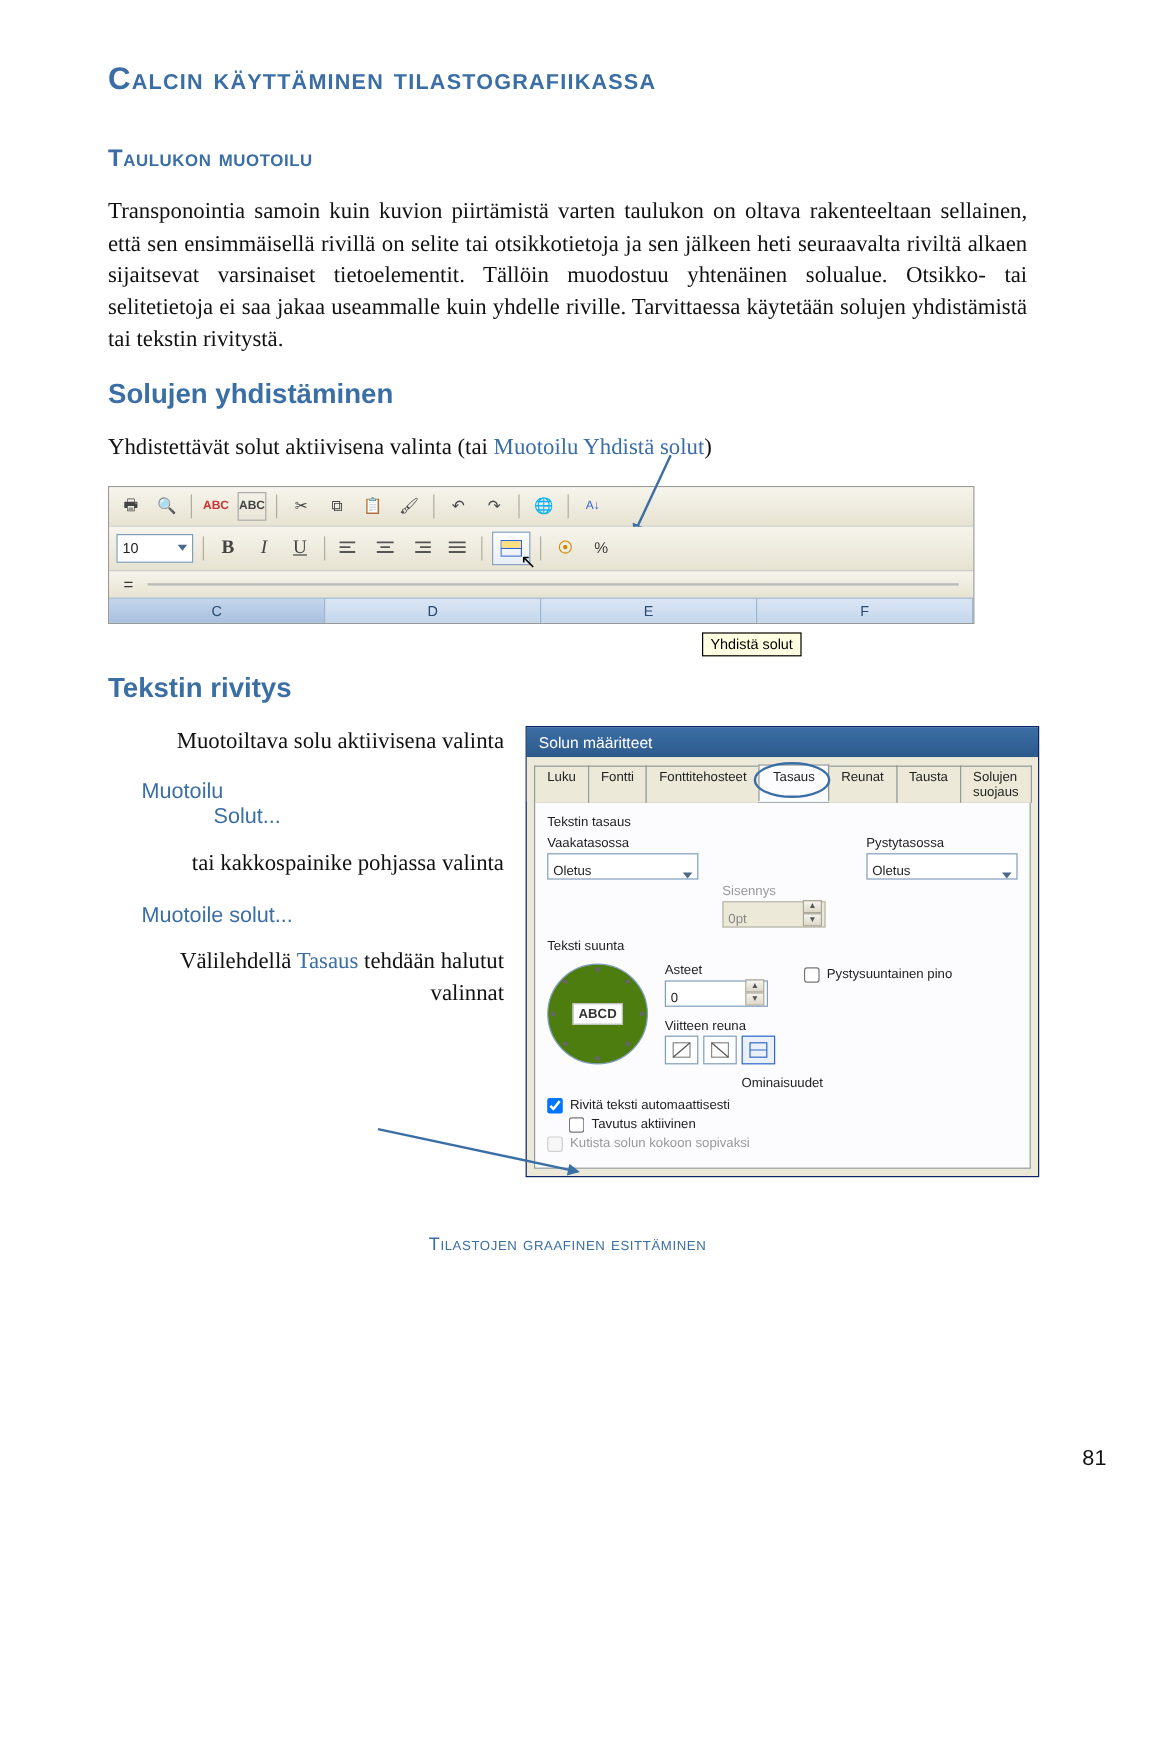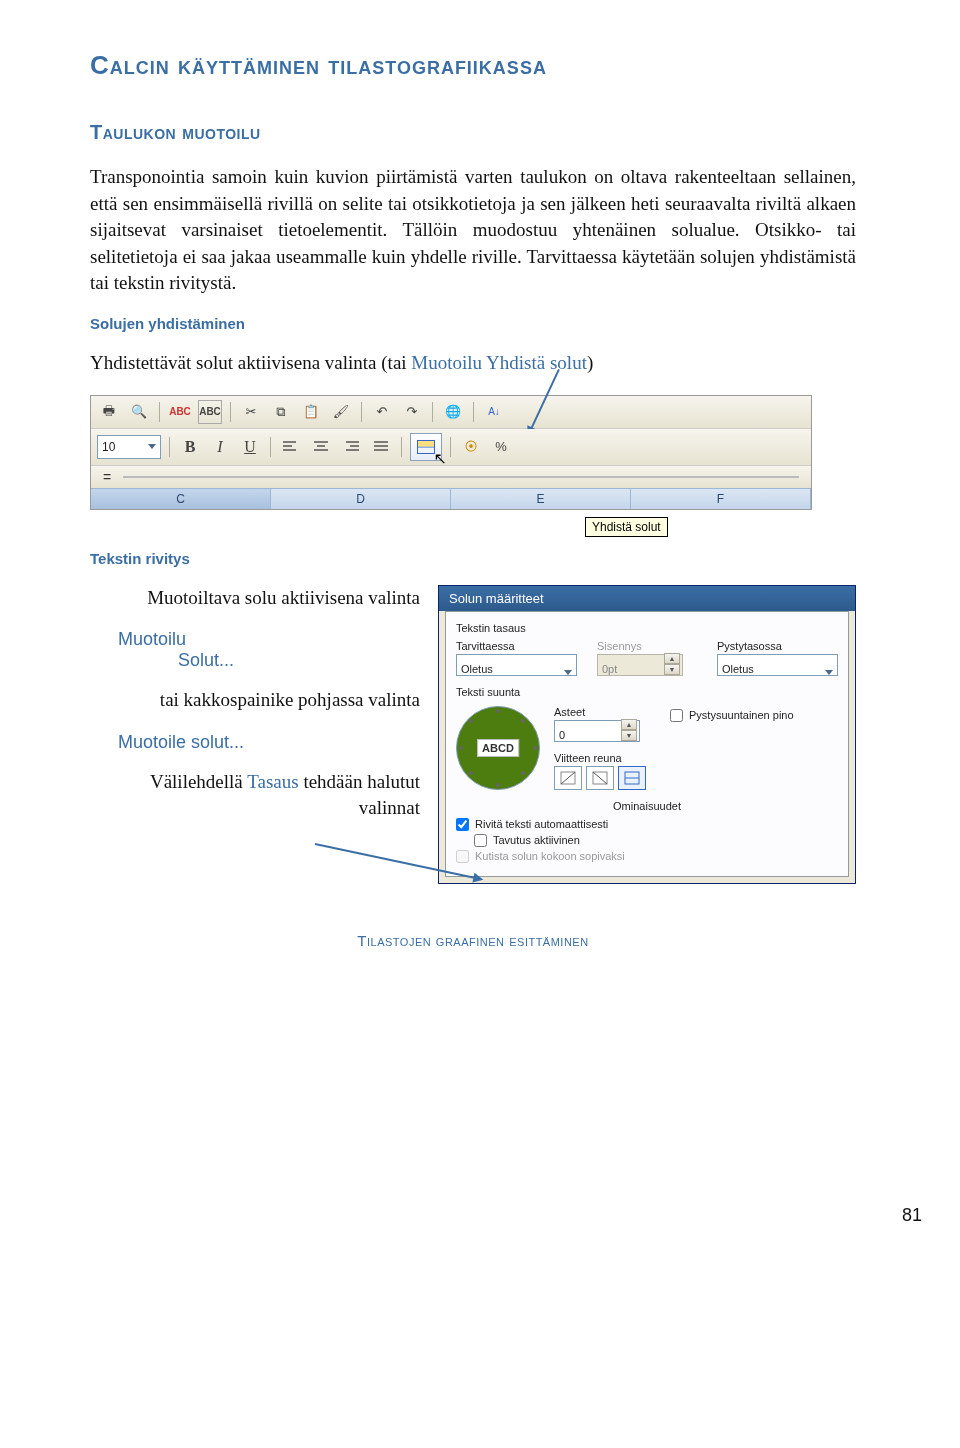--- a/index.html
+++ b/index.html
@@ -35,21 +35,21 @@
   }
   .body-text {
     font-size: 19px;
     line-height: 1.4;
     color: #111;
     text-align: justify;
     margin: 0 0 18px 0;
   }
   .h3 {
     font-family: Arial, Helvetica, sans-serif;
-    font-size: 15px;
+    font-size: 23px;
     font-weight: bold;
     color: #3a6ea5;
     margin: 8px 0 18px 0;
   }
   .blue {
     color: #3a6ea5;
   }
   .indent1 {
     margin-left: 28px;
   }
@@ -546,32 +546,44 @@
         <div class="menu-blue">Muotoile solut...</div>
       </div>
       <p class="body-text" style="margin-top:16px;">
         <span>Välilehdellä </span><span class="blue">Tasaus</span><span> tehdään halutut valinnat</span>
       </p>
     </div>
 
     <div class="ss2">
       <div class="arrow2"></div>
       <div class="ss2-title">Solun määritteet</div>
+      <div class="ss2-tabs">
+        <div class="tab">Luku</div>
+        <div class="tab">Fontti</div>
+        <div class="tab">Fonttitehosteet</div>
+        <div class="tab active" style="position:relative;">
+          <span>Tasaus</span>
+          <span class="tab-circle"></span>
+        </div>
+        <div class="tab">Reunat</div>
+        <div class="tab">Tausta</div>
+        <div class="tab">Solujen suojaus</div>
+      </div>
       <div class="ss2-body">
         <div class="grp-label">Tekstin tasaus</div>
         <div class="row">
           <div class="field">
-            <span class="flabel"><span>Tarvittaessa</span></span>
+            <span class="flabel"><span>Vaakatasossa</span></span>
             <div class="combo">
               <span>Oletus</span>
               <span class="dd-arrow"></span>
             </div>
           </div>
           <div class="field" style="flex:0 0 100px;">
-            <span class="flabel" style="color:#999;">Sisennys</span>
+            <span class="flabel" style="color:#999;margin-top:40px;">Sisennys</span>
             <div class="spin disabled">
               <span>0pt</span>
               <div class="spin-btns">
                   <div class="spin-btn">▲</div>
                   <div class="spin-btn">▼</div>
                 </div>
             </div>
           </div>
           <div class="field">
             <span class="flabel">Pystytasossa</span>

